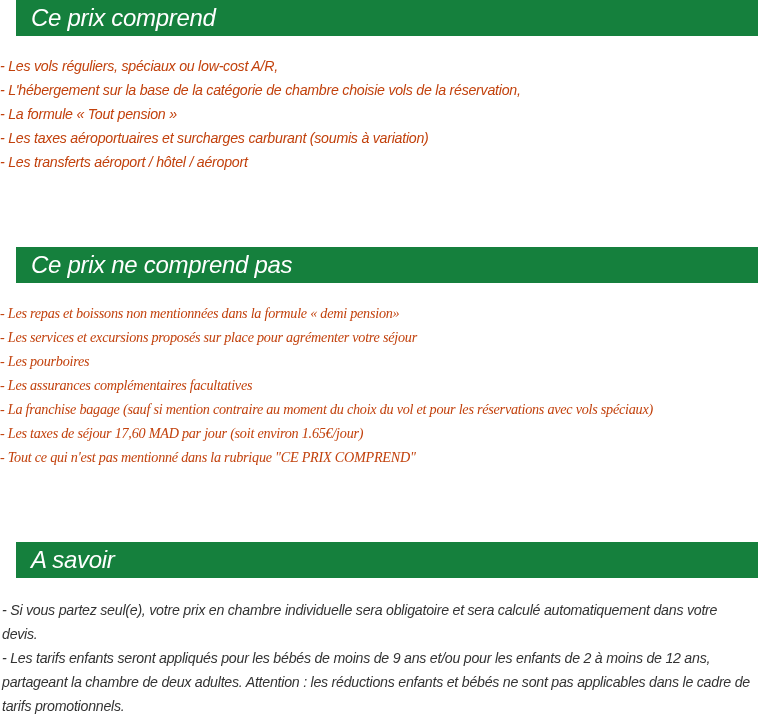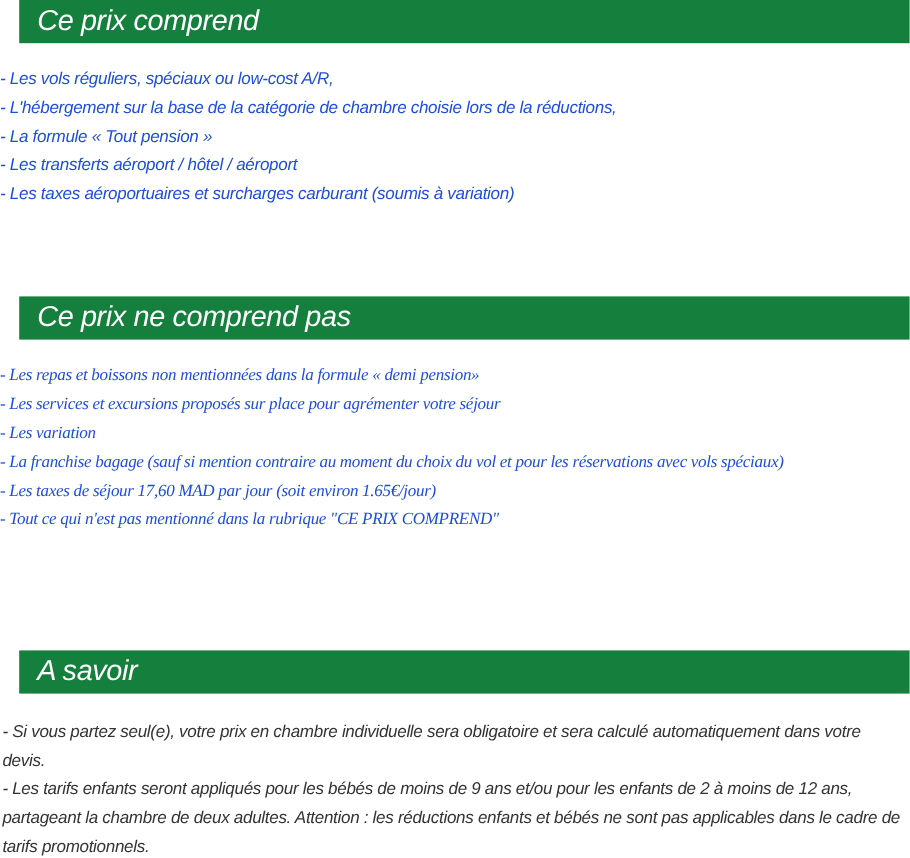--- a/index.html
+++ b/index.html
@@ -28,21 +28,21 @@
       box-sizing: border-box;
       letter-spacing: -0.3px;
     }
     .section-list {
       position: absolute;
       left: 0;
       width: 669px;
       margin: 0;
       padding: 0;
       list-style: none;
-      color: #1d4ed8;
+      color: #c2410c;
       font-style: italic;
       font-size: 14.2px;
       line-height: 24px;
       letter-spacing: -0.25px;
     }
     .section-list li {
       margin: 0;
       padding: 0;
       white-space: nowrap;
     }
@@ -68,33 +68,34 @@
     #l3 { top: 596px; }
   </style>
 </head>
 <body>
 
 <div id="h1" class="section-header">
   <span>Ce prix comprend</span>
 </div>
 <ul id="l1" class="section-list">
   <li>- Les vols réguliers, spéciaux ou low-cost A/R,</li>
-  <li>- L'hébergement sur la base de la catégorie de chambre choisie lors de la réductions,</li>
+  <li>- L'hébergement sur la base de la catégorie de chambre choisie vols de la réservation,</li>
   <li>- La formule « Tout pension »</li>
+  <li>- Les taxes aéroportuaires et surcharges carburant (soumis à variation)</li>
   <li>- Les transferts aéroport / hôtel / aéroport</li>
-  <li>- Les taxes aéroportuaires et surcharges carburant (soumis à variation)</li>
 </ul>
 
 <div id="h2" class="section-header">
   <span>Ce prix ne comprend pas</span>
 </div>
 <ul id="l2" class="section-list">
   <li>- Les repas et boissons non mentionnées dans la formule « demi pension»</li>
   <li>- Les services et excursions proposés sur place pour agrémenter votre séjour</li>
-  <li>- Les variation</li>
+  <li>- Les pourboires</li>
+  <li>- Les assurances complémentaires facultatives</li>
   <li>- La franchise bagage (sauf si mention contraire au moment du choix du vol et pour les réservations avec vols spéciaux)</li>
   <li>- Les taxes de séjour 17,60 MAD par jour (soit environ 1.65€/jour)</li>
   <li>- Tout ce qui n'est pas mentionné dans la rubrique "CE PRIX COMPREND"</li>
 </ul>
 
 <div id="h3" class="section-header">
   <span>A savoir</span>
 </div>
 <div id="l3" class="section-para">
   <p>- Si vous partez seul(e), votre prix en chambre individuelle sera obligatoire et sera calculé automatiquement dans votre devis.</p>

